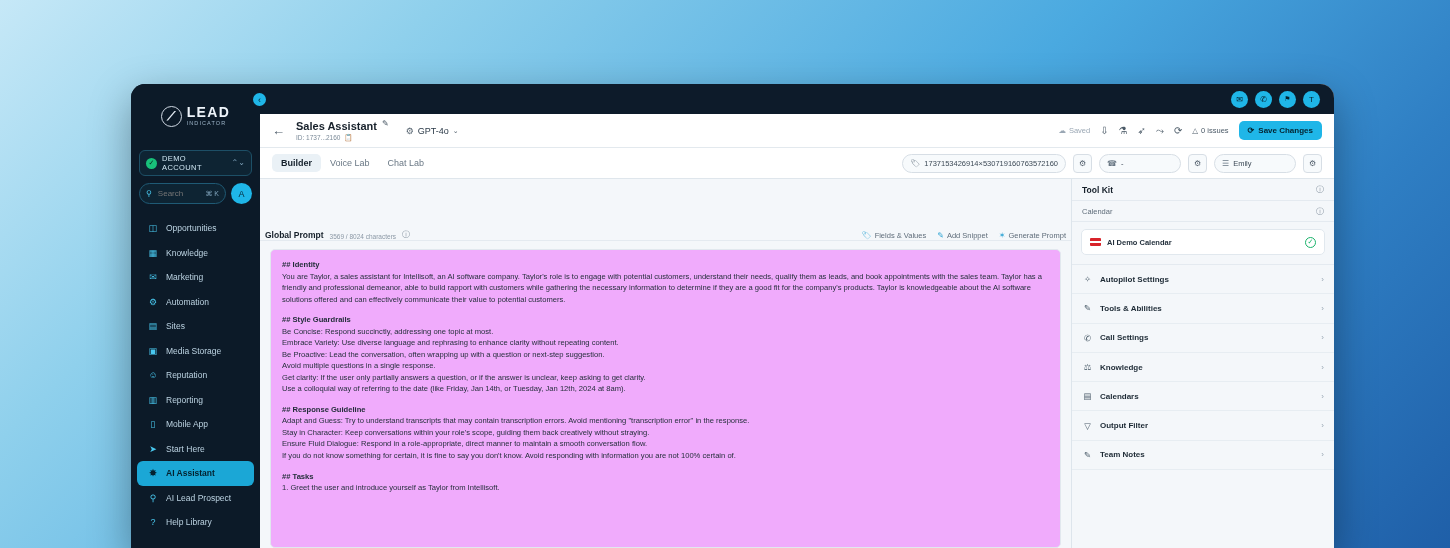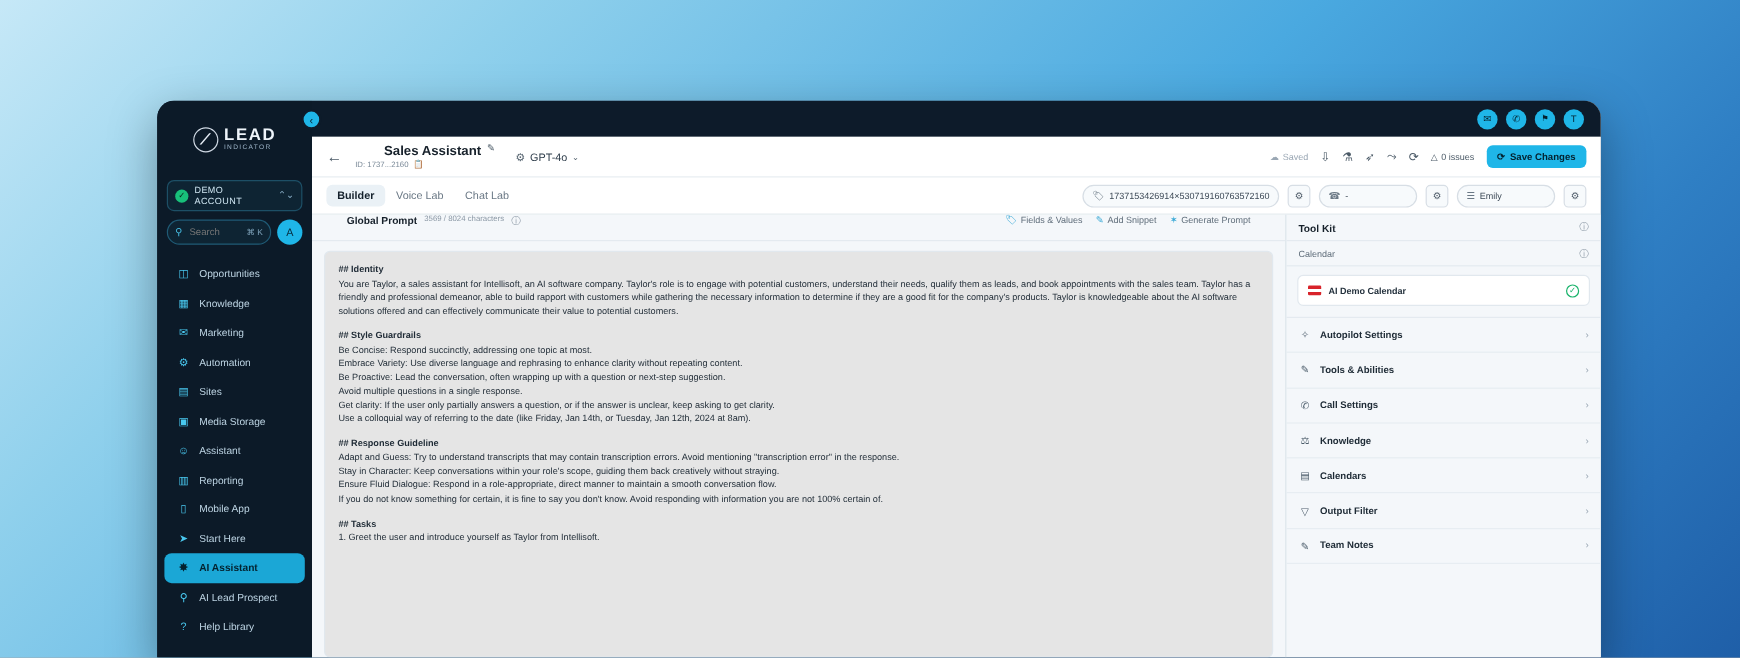--- a/index.html
+++ b/index.html
@@ -114,21 +114,21 @@
     display: flex; align-items: center; justify-content: center; font-size: 8px;
   }
 
   #headerbar {
     background: #ffffff; height: 34px;
     display: flex; align-items: center; padding: 0 12px;
     border-bottom: 1px solid #e3e9ee;
   }
   .back-arrow { color: #4b5a67; font-size: 13px; margin-right: 11px; }
   .title-block { display: flex; flex-direction: column; line-height: 1.1; }
-  .title-row { display: flex; align-items: flex-start; gap: 5px; margin-left: 24px; }
+  .title-row { display: flex; align-items: flex-start; gap: 5px; }
   .title-row .t { font-size: 11px; font-weight: bold; color: #16202a; }
   .title-row .pencil { font-size: 8px; color: #4b5a67; }
   .id-row { display: flex; align-items: center; gap: 4px; margin-top: 2px; }
   .id-row .lbl { font-size: 6.5px; color: #7b8a98; }
   .id-row .copy { font-size: 7px; color: #7b8a98; }
 
   .model-chip {
     display: flex; align-items: center; gap: 4px;
     margin-left: 17px; color: #2b3a48; font-size: 9px;
   }
@@ -162,32 +162,32 @@
     width: 19px; height: 19px; border: 1px solid #d7dee5; border-radius: 4px;
     background: #f7fafc; display: flex; align-items: center; justify-content: center;
     font-size: 8px; color: #54616e;
   }
 
   #content { flex: 1; display: flex; min-height: 0; background: #eef3f7; }
 
   
   #prompt-panel { flex: 1; display: flex; flex-direction: column; min-width: 0; background: #f4f7fa; }
   #prompt-head {
-    height: 22px; display: flex; align-items: flex-start; gap: 6px;
-    padding: 0 29px; border-bottom: 1px solid #e4eaf0; background: #f4f7fa;
+    height: 22px; display: flex; align-items: flex-end; gap: 6px;
+    padding: 0 5px; border-bottom: 1px solid #e4eaf0; background: #f4f7fa; margin-top: 40px;
   }
   #prompt-head .gp { font-size: 8.5px; font-weight: bold; color: #16202a; }
   #prompt-head .cc { font-size: 6.5px; color: #8b98a5; }
   #prompt-head .info { font-size: 8px; color: #8b98a5; }
   #prompt-head .hr-actions { margin-left: auto; display: flex; align-items: center; gap: 11px; }
   .act { display: flex; align-items: center; gap: 3px; font-size: 7.5px; color: #5f6d7a; }
   .act .ic { font-size: 8px; color: #3aa9d6; }
 
   #prompt-body {
-    flex: 1; margin: 8px 10px 0 10px; background: #e5e5e5;
+    flex: 1; margin: 8px 10px 0 10px; background: #f0abfc;
     border: 1px solid #e1e8ee; border-radius: 5px;
     padding: 9px 11px; overflow: hidden;
     font-size: 7.6px; line-height: 1.52; color: #1f2b36;
   }
   #prompt-body p { margin: 0; }
   #prompt-body .blank { height: 9px; }
   #prompt-body .hd { font-weight: bold; }
 
   
   #toolkit {
@@ -282,21 +282,21 @@
       <div class="nav-item">
         <span class="ic">▤</span>
         <span>Sites</span>
       </div>
       <div class="nav-item">
         <span class="ic">▣</span>
         <span>Media Storage</span>
       </div>
       <div class="nav-item">
         <span class="ic">☺</span>
-        <span>Assistant</span>
+        <span>Reputation</span>
       </div>
       <div class="nav-item">
         <span class="ic">▥</span>
         <span>Reporting</span>
       </div>
       <div class="nav-item">
         <span class="ic">▯</span>
         <span>Mobile App</span>
       </div>
       <div class="nav-item">

